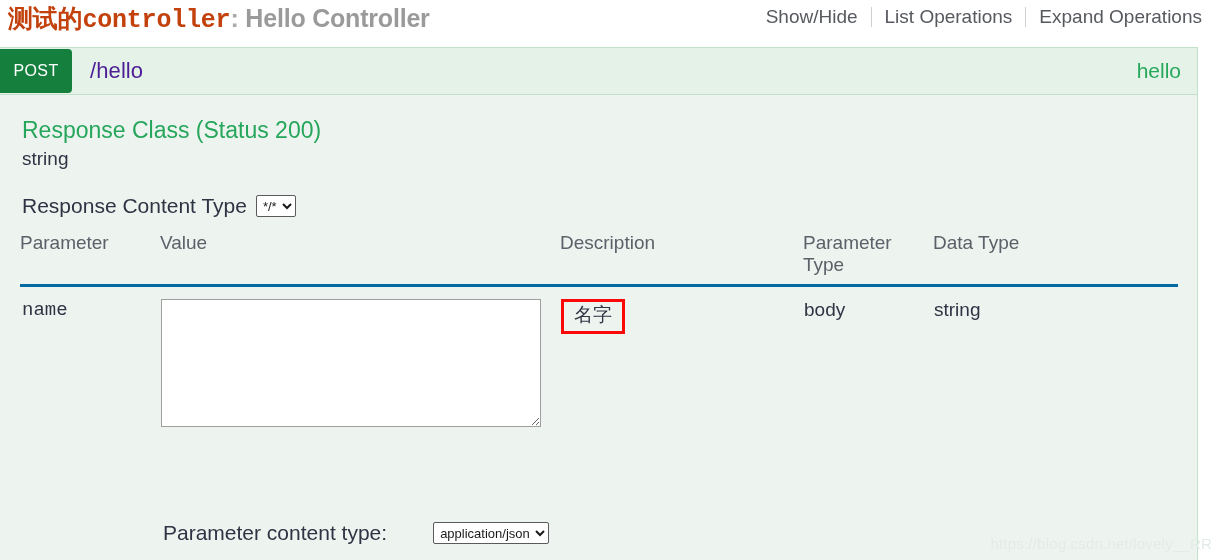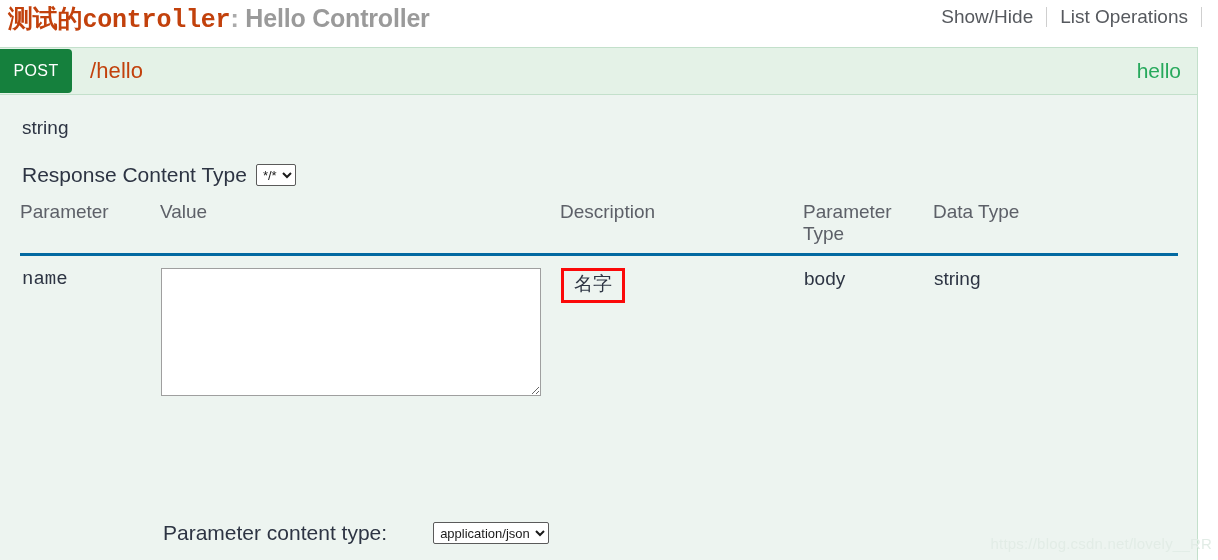--- a/index.html
+++ b/index.html
@@ -102,21 +102,21 @@
     display: flex;
     align-items: center;
     justify-content: center;
     border-radius: 0 4px 4px 0;
     margin-right: 0;
     flex: 0 0 auto;
     box-sizing: border-box;
   }
   .op-path {
     font-size: 22px;
-    color: #c2410c;
+    color: #4c1d95;
     margin-left: 18px;
     letter-spacing: 0.1px;
   }
   .op-summary {
     position: absolute;
     right: 16px;
     top: 50%;
     transform: translateY(-50%);
     font-size: 21px;
     color: #27a95c;
@@ -278,33 +278,35 @@
   <div class="resource-title">
     <span class="tag-name">测试的controller</span><span class="tag-sep">:</span>
     <span class="tag-desc">Hello Controller</span>
   </div>
 
   <div class="resource-options">
     <a class="opt" href="#">Show/Hide</a>
     <span class="divider"></span>
     <a class="opt" href="#">List Operations</a>
     <span class="divider"></span>
+    <a class="opt" href="#">Expand Operations</a>
   </div>
 </div>
 
 <div class="operation">
 
   <div class="op-heading">
     <span class="http-method">POST</span>
     <span class="op-path">/hello</span>
     <a class="op-summary" href="#">hello</a>
   </div>
 
   <div class="op-body">
 
+    <h4 class="section-title">Response Class (Status 200)</h4>
     <div class="response-model">string</div>
 
     <div class="content-type-row">
       <span class="content-type-label">Response Content Type</span>
       <select class="sw-select">
         <option>*/*</option>
       </select>
     </div>
 
 

